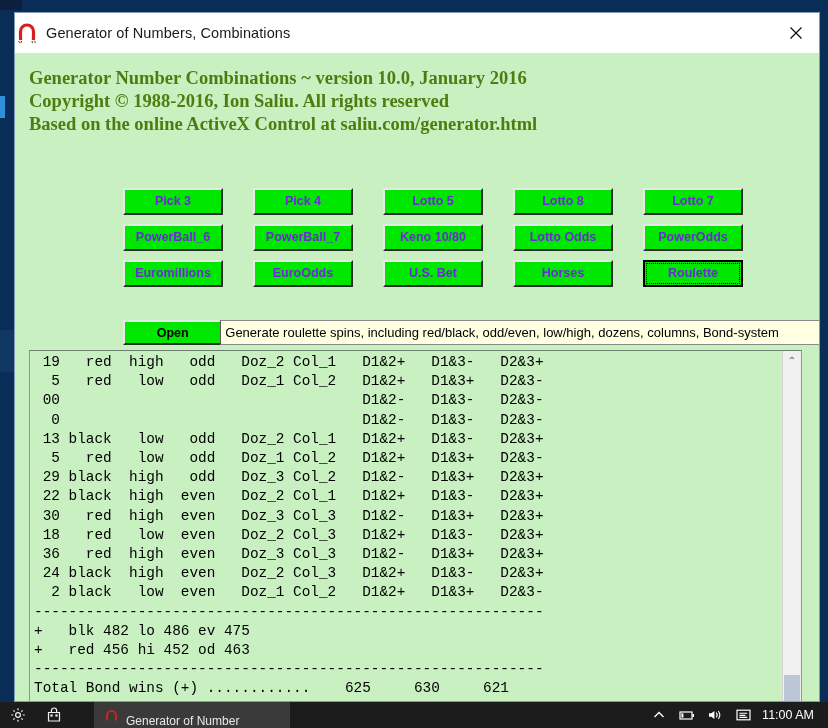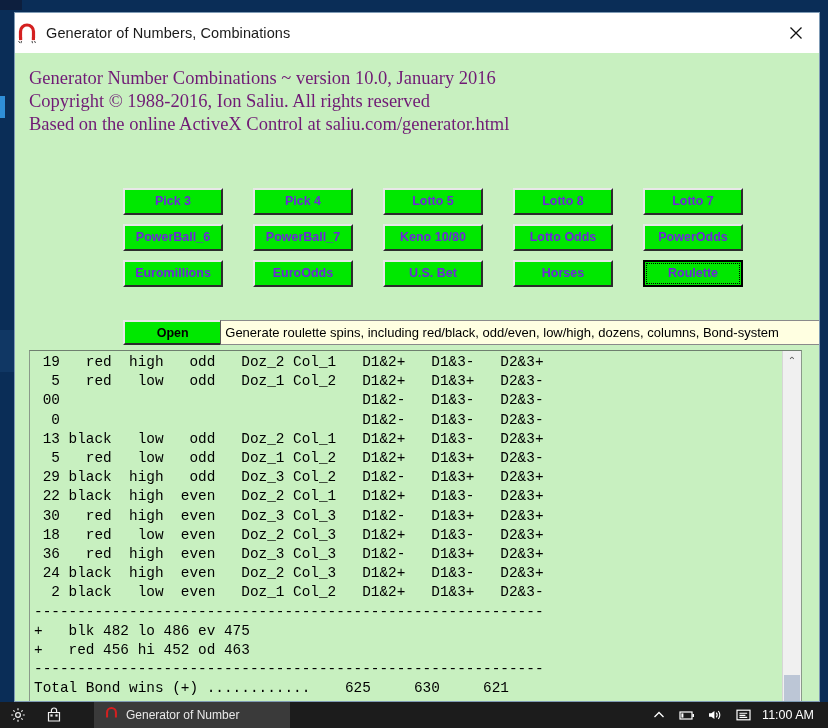--- a/index.html
+++ b/index.html
@@ -91,23 +91,24 @@
     height: 650px;
     position: relative;
   }
 
   #header-lines {
     padding: 14px 0 0 14px;
   }
   .hdr-line {
     font-family: "Liberation Serif", serif;
     font-size: 18.5px;
-    color: #701a75;
+    color: #4d7c0f;
     line-height: 23px;
     white-space: pre;
+    font-weight: bold;
   }
 
   
   #button-grid {
     position: absolute;
     left: 108px;
     top: 135px;
     width: 690px;
   }
   .btn-row {
@@ -264,21 +265,21 @@
     width: 36px; height: 26px;
     display: flex; align-items: center; justify-content: center;
     cursor: pointer;
   }
   #tb-task {
     margin-left: 22px;
     height: 26px;
     min-width: 196px;
     background: #3a3a3a;
     display: flex;
-    align-items: center;
+    align-items: flex-end;
     gap: 7px;
     padding: 0 10px;
     box-sizing: border-box;
     cursor: pointer;
   }
   #tb-task-label {
     color: #e8e8e8;
     font-size: 12px;
     font-family: "Liberation Sans", sans-serif;
     white-space: nowrap;

